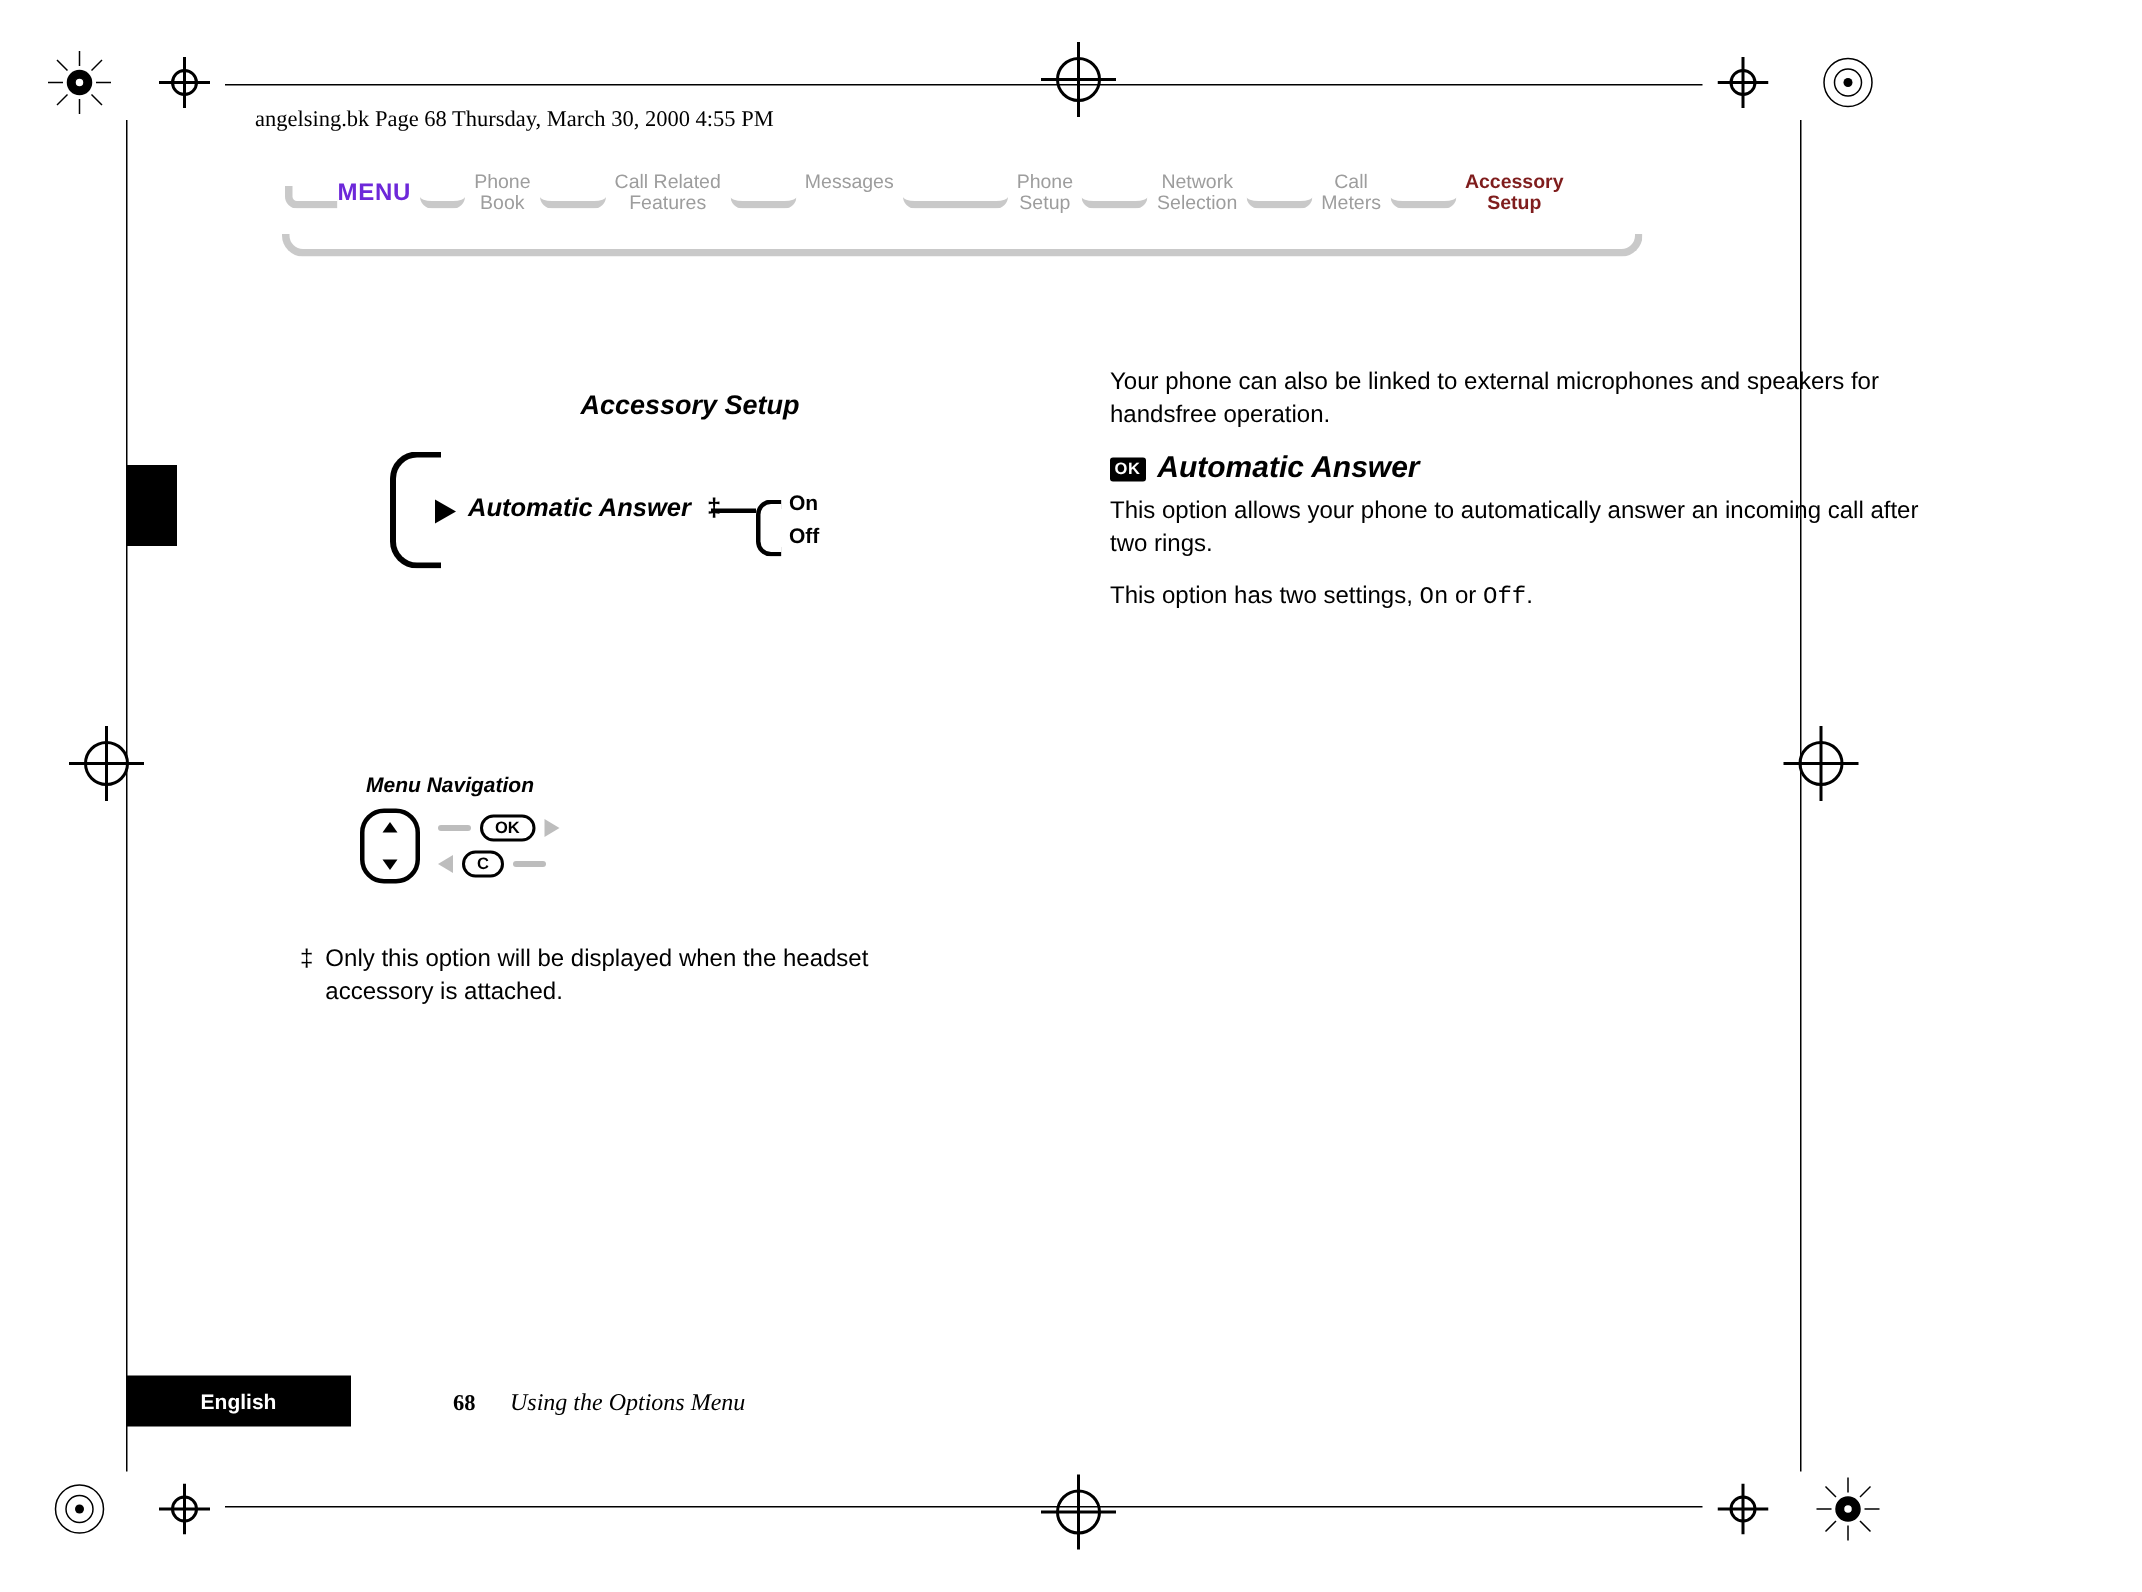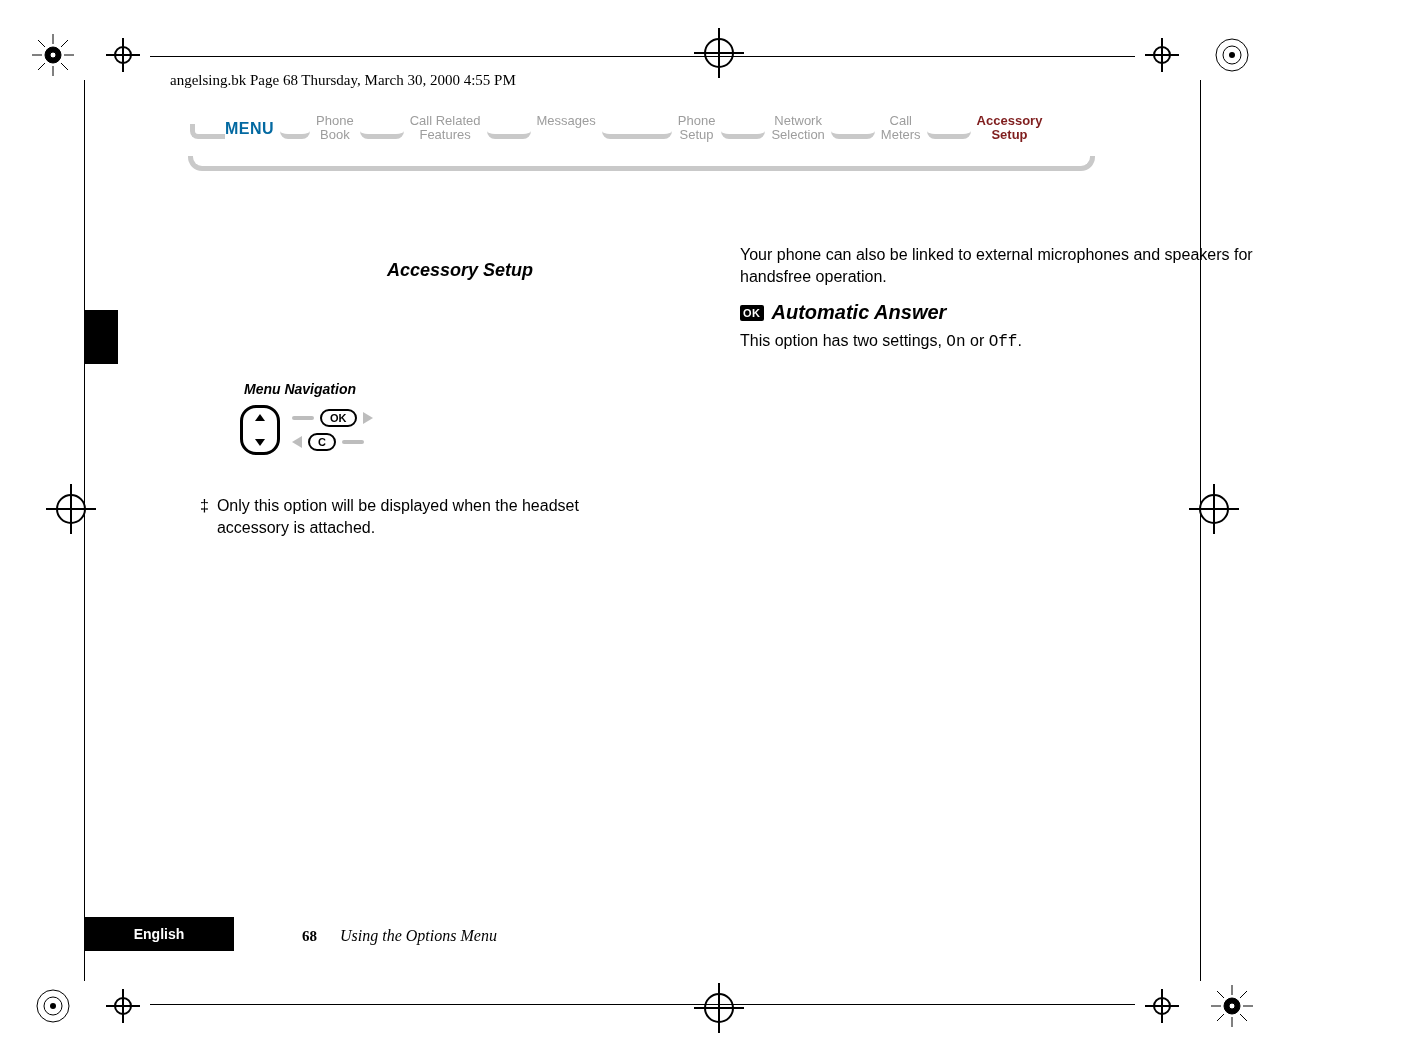--- a/index.html
+++ b/index.html
@@ -24,21 +24,21 @@
   .crop-top{top:56px;left:150px;right:150px}
   .crop-bot{bottom:56px;left:150px;right:150px}
   .crop-v{position:absolute;width:0;border-left:1px solid #000}
   .crop-left{left:84px;top:80px;bottom:80px}
   .crop-right{right:84px;top:80px;bottom:80px}
   
   .filepath{position:absolute;top:72px;left:170px;font-family:'Times New Roman',serif;font-size:15px}
   
   .menuband{position:absolute;top:114px;left:190px;right:190px;height:48px}
   .menuband .row{display:flex;align-items:flex-start;gap:0}
-  .mlabel{font:700 16px Arial,Helvetica,sans-serif;letter-spacing:.5px;color:#0369a1;padding-top:6px;margin-right:6px}
+  .mlabel{font:700 16px Arial,Helvetica,sans-serif;letter-spacing:.5px;color:#6d28d9;padding-top:6px;margin-right:6px}
   .crumb{display:flex;flex-direction:column;align-items:center;font:13px Arial,Helvetica,sans-serif;color:#9d9d9d;line-height:1.05;padding:0 6px}
   .crumb.active{font-weight:700;color:#7f1d1d}
   .connector{height:10px;width:44px;border-bottom:5px solid #c9c9c9;border-radius:0 0 8px 8px;align-self:flex-start;margin-top:10px}
   .connector.first{width:30px;border-left:5px solid #c9c9c9;border-radius:0 0 0 8px}
   .connector.short{width:30px}
   .underbar{position:absolute;left:188px;right:190px;top:156px;height:10px;border:5px solid #c9c9c9;border-top:none;border-radius:0 0 14px 14px}
   
   .title{position:absolute;top:182px;left:220px;font:italic 700 38px 'Times New Roman',serif;color:#1c1c1c}
   
   .leftcol{position:absolute;top:260px;left:200px;width:480px}
@@ -223,20 +223,32 @@
         </div>
     </div>
   </div>
   <div class="underbar"></div>
 
 
   <div class="lefttab"></div>
 
   <div class="leftcol">
     <div class="diaglabel">Accessory Setup</div>
+    <div class="tree">
+      <div class="branch-root"></div>
+      <div class="branch-arrow"></div>
+      <div class="autoans">
+        <span>Automatic Answer</span>
+        <span class="dag">‡</span>
+      </div>
+      <div class="subline"></div>
+      <div class="subbranch"></div>
+      <div class="onoff on">On</div>
+      <div class="onoff off">Off</div>
+    </div>
 
     <div class="navblock">
       <div class="navtitle">Menu Navigation</div>
       <div class="navrow">
         <div class="dpad"></div>
         <div class="navbtns">
           <div class="navline">
             <span class="bar"></span>
             <span class="pill">OK</span>
             <span class="arr-r"></span>
@@ -255,20 +267,21 @@
       <span>Only this option will be displayed when the headset accessory is attached.</span>
     </div>
   </div>
 
   <div class="rightcol">
     <p>Your phone can also be linked to external microphones and speakers for handsfree operation.</p>
     <div class="subhead">
       <span class="okbadge">OK</span>
       <h3>Automatic Answer</h3>
     </div>
+    <p>This option allows your phone to automatically answer an incoming call after two rings.</p>
     <p>
       <span>This option has two settings, </span><span class="mono">On</span><span> or </span><span class="mono">Off</span><span>.</span>
     </p>
   </div>
 
   <div class="bottombar">English</div>
   <div class="pagenum">68</div>
   <div class="foottitle">Using the Options Menu</div>
 
 </div>

